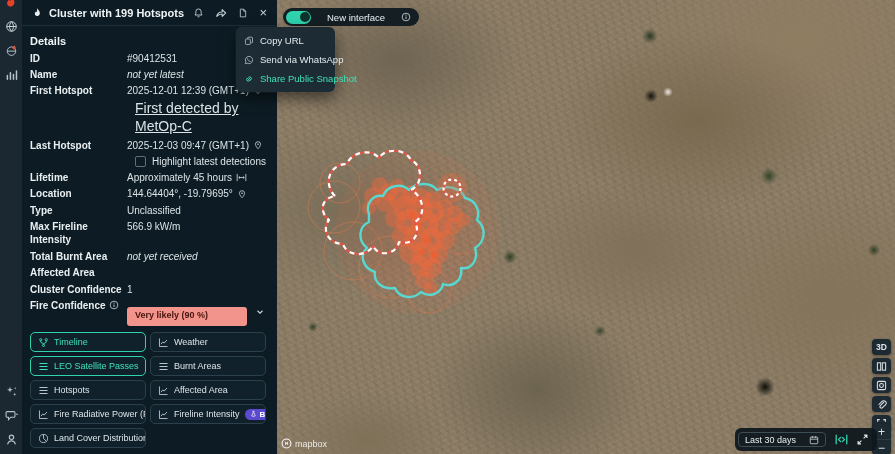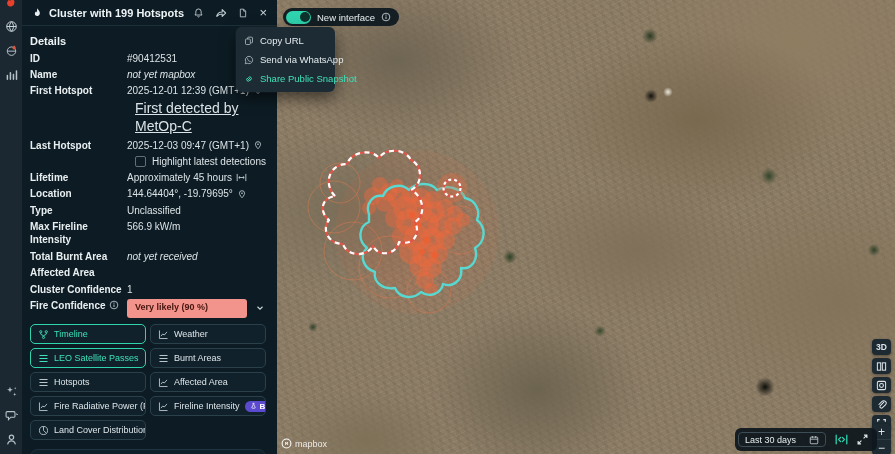--- a/index.html
+++ b/index.html
@@ -29,21 +29,21 @@
       radial-gradient(ellipse 160px 100px at 360px 250px, #80705a 0%, transparent 70%),
       radial-gradient(ellipse 240px 160px at 520px 40px, #8f7d62 0%, transparent 75%),
       repeating-linear-gradient(37deg, rgba(30,25,15,.06) 0 2px, transparent 2px 6px),
       repeating-linear-gradient(-24deg, rgba(255,250,240,.05) 0 1px, transparent 1px 5px),
       repeating-linear-gradient(80deg, rgba(40,35,25,.05) 0 3px, transparent 3px 9px);
   }
   .fire-overlay { position:absolute; inset:0; pointer-events:none; }
 
   
   .toggle-pill { position:absolute; left:283px; top:8px; height:18px; z-index:15;
-    display:flex; align-items:center; gap:6px; padding:0 8px 0 3px;
+    display:flex; align-items:center; gap:16px; padding:0 8px 0 3px;
     background:rgba(16,27,33,.96); border-radius:11px; cursor:pointer; }
   .switch { width:25px; height:13px; border-radius:7px; background:#2fd3ae; position:relative; flex:none; }
   .switch::after { content:""; position:absolute; right:1.5px; top:1.5px; width:10px; height:10px;
     border-radius:50%; background:#0d332c; }
   .toggle-pill .tlabel { font-size:9.5px; color:#eaf0f2; white-space:nowrap; }
 
   
   .share-menu { position:absolute; left:236px; top:27px; width:99px; z-index:30;
     background:#1d2c34; border-radius:6px; padding:4px 0;
     box-shadow:0 6px 16px rgba(0,0,0,.55), 0 0 0 1px rgba(255,255,255,.04); }
@@ -102,21 +102,21 @@
   .frow { display:flex; align-items:flex-start; padding:1.6px 0 1.6px 8px; font-size:10px; line-height:1.32; }
   .frow .lbl { width:97px; flex:none; font-weight:bold; color:#e9eff1; display:flex; align-items:center; gap:3px; }
   .frow .val { color:#dbe3e6; display:flex; align-items:center; gap:4px; flex:1; }
   .frow .val .icon { color:#c2cdd2; display:flex; cursor:pointer; }
   .italic { font-style:italic; }
   .subrow { padding:0 0 1.6px 113px; font-size:14px; color:#dbe3e6; line-height:1.3;text-decoration:underline; }
   .chkrow { display:flex; align-items:center; gap:6px; padding:2.5px 0 2.5px 113px; font-size:10px; color:#dde4e7; }
   .chk { appearance:none; width:11px; height:11px; border:1.5px solid #5f7078; border-radius:2px;
     background:transparent; cursor:pointer; flex:none; }
   .conf-pill { flex:1; background:#f2948b; color:#47150f; border-radius:3px; font-size:9px; font-weight:bold;
-    padding:3.5px 8px; cursor:pointer; }
+    padding:3.5px 8px; cursor:pointer;margin-top:8px; }
   .conf-chevron { color:#cfd8dc; display:flex; cursor:pointer; margin-left:4px; margin-right:2px; }
 
   .btn-grid { margin:5px 11px 0 8px; display:grid; grid-template-columns:1fr 1fr; gap:4px; }
   .btn { height:20px; display:flex; align-items:center; gap:5px; padding:0 7px;
     background:#10212b; border:1px solid #2a404b; border-radius:5px;
     font-size:9px; color:#dde5e8; cursor:pointer; white-space:nowrap; overflow:hidden; }
   .btn svg { flex:none; color:#b9c6cc; }
   .btn.active { border-color:#2fd3ae; color:#3fe0ba; }
   .btn.active svg { color:#3fe0ba; }
   .beta-badge { margin-left:auto; background:#5b4ad0; color:#fff; border-radius:8px;
@@ -389,21 +389,21 @@
     <div class="fields">
       <div class="frow">
         <span class="lbl">ID</span>
         <span class="val">
             <span>#90412531</span>
           </span>
       </div>
       <div class="frow">
         <span class="lbl">Name</span>
         <span class="val italic">
-            <span>not yet mapbox</span>
+            <span>not yet latest</span>
           </span>
       </div>
       <div class="frow">
         <span class="lbl">First Hotspot</span>
         <span class="val">
             <span>2025-12-01 12:39 (GMT+1)</span>
           <span class="icon">
               <svg width="10" height="11" viewBox="0 0 12 12">
                 <path d="M6 1.4a3.1 3.1 0 0 1 3.1 3.1C9.1 6.7 6 10 6 10S2.9 6.7 2.9 4.5A3.1 3.1 0 0 1 6 1.4Z" fill="none" stroke="currentColor" stroke-width="1"></path>
                 <circle cx="6" cy="4.5" r="1" fill="currentColor"></circle>

